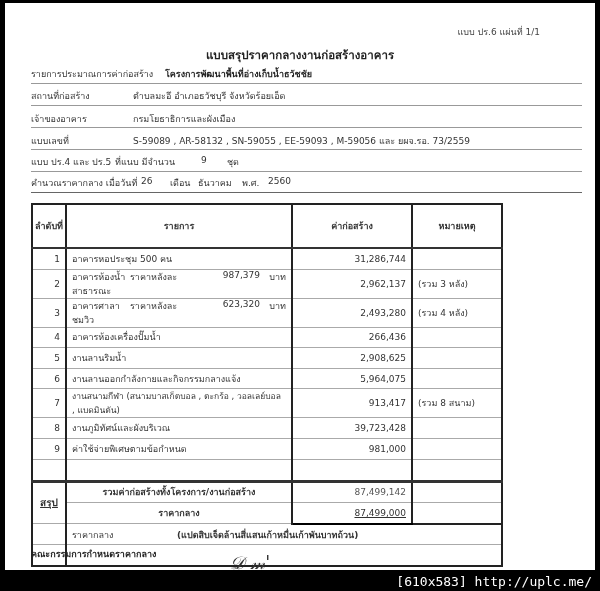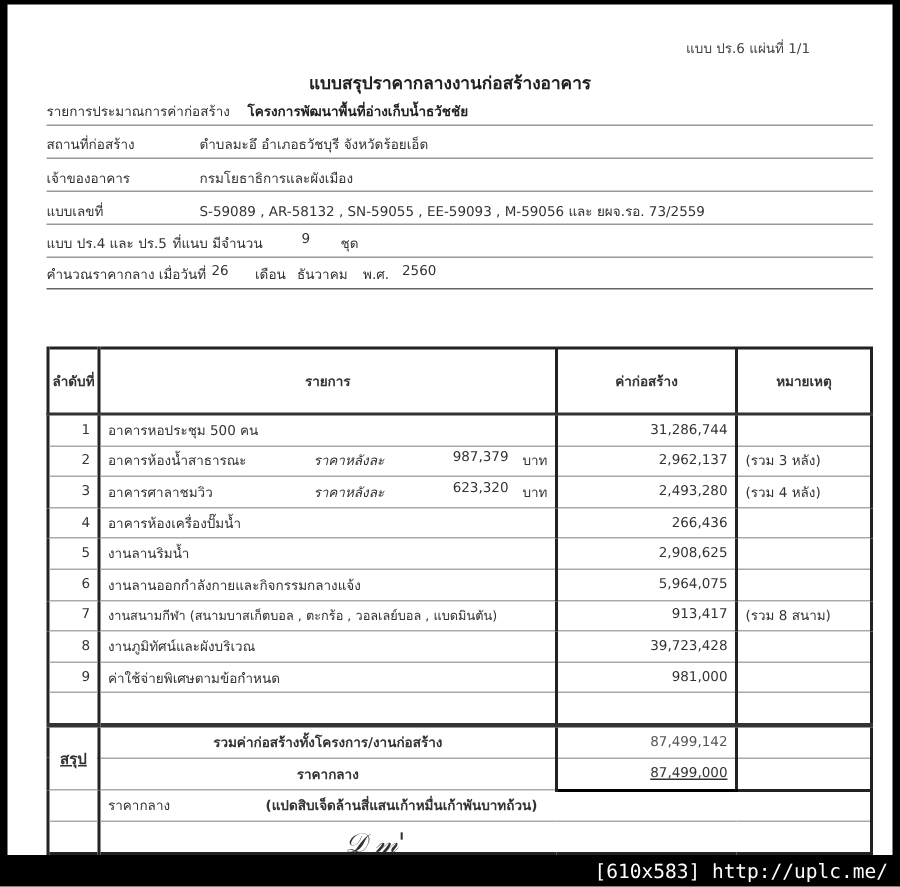--- a/index.html
+++ b/index.html
@@ -5,30 +5,30 @@
     html, body { margin:0; padding:0; }
     body { width:600px; height:591px; background:#000; position:relative; overflow:hidden;
       font-family:"DejaVu Sans", sans-serif; color:#222; }
     .page { position:absolute; left:5px; top:3px; width:590px; height:567px; background:#fff; }
     .abs { position:absolute; white-space:nowrap;text-align:center; }
     .t { font-size:9px; color:#333; }
     .b { font-weight:bold; color:#222; }
     .hr { position:absolute; height:1px; background:#999; }
     .formno { right:55px; top:22px; font-size:9px; color:#444; }
     .title { left:0; width:590px; text-align:center; top:43px; font-size:11.5px; color:#222; }
-    table.main { position:absolute; left:26px; top:200px; width:551px; border-collapse:collapse; border:2px solid #222; font-size:9px; color:#333;margin-top:28px; }
+    table.main { position:absolute; left:26px; top:200px; width:472px; border-collapse:collapse; border:2px solid #222; font-size:9px; color:#333; }
     table.main td { border-left:2px solid #222; border-right:2px solid #222; border-bottom:1px solid #aaa; padding:0 5px; height:19.6px; }
     table.main tr.head td { height:42px; text-align:center; font-weight:bold; border-bottom:2px solid #333; }
     table.main td.num { text-align:right; width:21px; }
     table.main td.cost { text-align:right; width:108px; }
     table.main td.note { width:78px; }
     table.main tr.spacer td { height:20px; border-bottom:3px solid #333; }
     .itemflex { display:flex; }
     .itemflex .nm { flex:1; }
-    .itemflex .unit { width:70px;font-style:italic; }
+    .itemflex .unit { width:70px; }
     .itemflex .uval { width:60px; text-align:right; }
     .itemflex .baht { width:26px; text-align:right; }
     .summary td { text-align:center; }
     .sig { position:absolute; left:225px; top:549px; font-family:"DejaVu Serif", serif; font-style:italic; font-size:18px; color:#333; }
     .watermark { position:absolute; right:8px; bottom:2px; font-family:"DejaVu Sans Mono", monospace; font-size:13px; color:#fff; }
   </style>
 </head>
 <body>
 
 <div class="page">
@@ -171,16 +171,17 @@
             </div>
       </td>
     </tr>
     <tr>
       <td style="height:19px;"></td>
       <td colspan="3"></td>
     </tr>
   </tbody>
     </table>
 
+  <div class="abs t b" style="left:26px;top:544px;">คณะกรรมการกำหนดราคากลาง</div>
   <div class="sig">𝒟 𝓂'</div>
 </div>
 
 <div class="watermark">[610x583] http://uplc.me/</div>
 
 </body></html>

